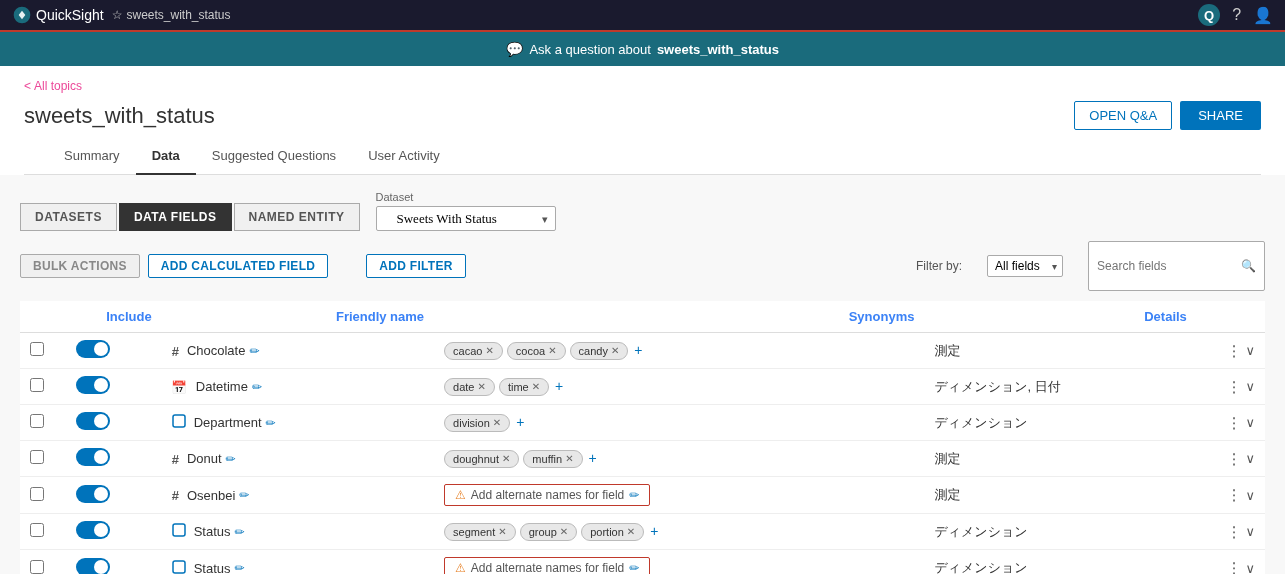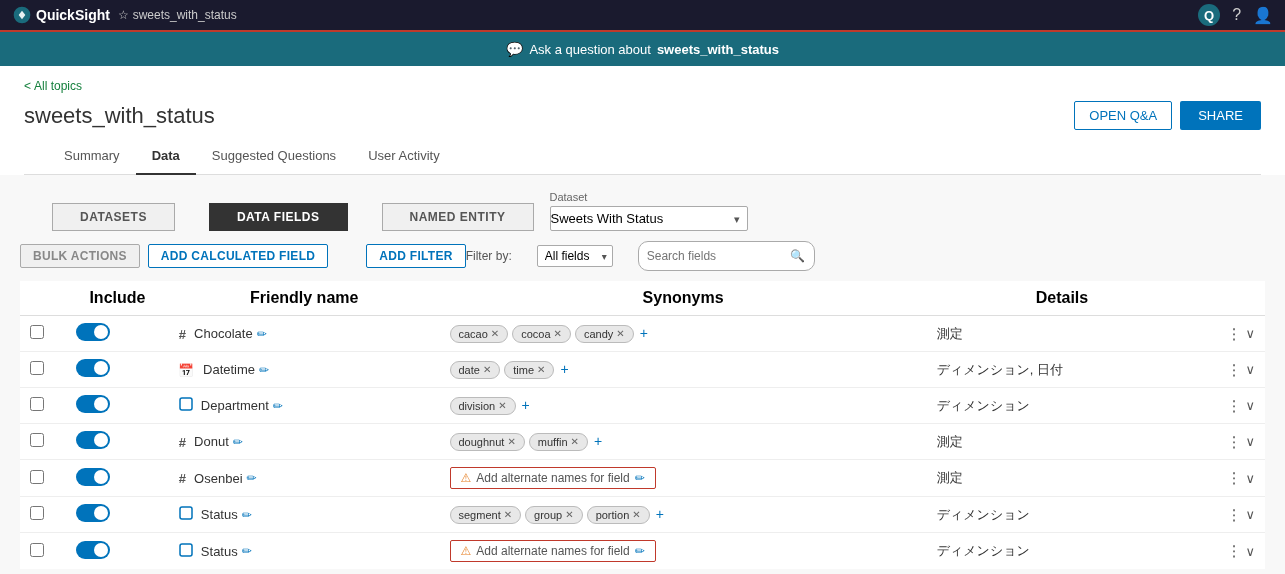--- a/index.html
+++ b/index.html
@@ -9,21 +9,21 @@
     .top-nav {
       background: #1a1a2e;
       height: 32px;
       display: flex;
       align-items: center;
       padding: 0 12px;
       justify-content: space-between;
       border-bottom: 2px solid #c0392b;
     }
     .top-nav-left { display: flex; align-items: center; gap: 8px; }
-    .top-nav-brand { color: #fff; font-weight: bold; font-size: 14px; display: flex; align-items: center; gap: 4px; }
+    .top-nav-brand { color: #fff; font-weight: normal; font-size: 14px; display: flex; align-items: center; gap: 4px; }
     .top-nav-brand svg { width: 20px; height: 20px; }
     .breadcrumb-file { color: #ccc; font-size: 12px; display: flex; align-items: center; gap: 4px; }
     .top-nav-right { display: flex; align-items: center; gap: 12px; }
     .top-nav-icon { color: #ccc; cursor: pointer; font-size: 16px; }
 
     
     .qa-banner {
       background: #1a6b7c;
       height: 34px;
       display: flex;
@@ -39,21 +39,21 @@
     .main-container {
       background: #fff;
       padding: 0;
     }
 
     
     .page-header {
       padding: 12px 24px 0 24px;
       background: #fff;
     }
-    .back-link { color: #15803d; font-size: 12px; cursor: pointer; display: inline-flex; align-items: center; gap: 3px; margin-bottom: 8px; }
+    .back-link { color: #ec4899; font-size: 12px; cursor: pointer; display: inline-flex; align-items: center; gap: 3px; margin-bottom: 8px; }
     .back-link::before { content: '<'; }
     .page-title-row { display: flex; align-items: center; justify-content: space-between; margin-bottom: 8px; }
     .page-title { font-size: 22px; font-weight: 300; color: #333; }
     .header-actions { display: flex; gap: 8px; }
     .btn-openqa {
       border: 1px solid #0073bb;
       background: #fff;
       color: #0073bb;
       padding: 6px 14px;
       font-size: 13px;
@@ -101,61 +101,62 @@
     }
 
     
     .sub-tabs-row {
       display: flex;
       align-items: center;
       gap: 2px;
       margin-bottom: 12px;
     }
     .sub-tab {
-      padding: 6px 27px;
+      padding: 6px 14px;
       font-size: 12px;
       font-weight: 600;
       cursor: pointer;
       border: 1px solid #aaa;
       background: #f0f0f0;
       color: #555;
       letter-spacing: 0.5px;
-      margin-left: 32px;
     }
     .sub-tab.active {
       background: #333;
       color: #fff;
       border-color: #333;
     }
 
     
     .dataset-selector-row {
       display: flex;
       align-items: flex-end;
       gap: 16px;
       margin-left: 16px;
     }
     .dataset-label { font-size: 11px; color: #666; margin-bottom: 3px; }
     .dataset-select {
       border: 1px solid #aaa;
       background: #fff;
-      padding: 4px 28px 4px 0;
+      padding: 4px 28px 4px 20px;
       font-size: 13px;
       border-radius: 2px;
       appearance: none;
       cursor: pointer;
-      width: 198px;
+      width: 180px;
+      font-family: Liberation Serif, serif;
     }
     .select-wrapper { position: relative; }
     .select-wrapper::after { content: '▾'; position: absolute; right: 8px; top: 50%; transform: translateY(-50%); pointer-events: none; color: #555; font-size: 11px; }
 
     
     .actions-row {
       display: flex;
       align-items: center;
+      justify-content: space-between;
       margin-bottom: 10px;
     }
     .actions-left { display: flex; gap: 8px; align-items: center; }
     .btn-action {
       padding: 4px 12px;
       font-size: 12px;
       font-weight: 600;
       cursor: pointer;
       border-radius: 2px;
       letter-spacing: 0.3px;
@@ -187,22 +188,22 @@
       appearance: none;
       cursor: pointer;
     }
     .filter-select-wrap { position: relative; }
     .filter-select-wrap::after { content: '▾'; position: absolute; right: 6px; top: 50%; transform: translateY(-50%); pointer-events: none; color: #555; font-size: 10px; }
     .search-box {
       display: flex;
       align-items: center;
       border: 1px solid #aaa;
       background: #fff;
-      padding: 7px 8px;
-      border-radius: 10px;
+      padding: 17px 8px;
+      border-radius: 2px;
       gap: 4px;
     }
     .search-input {
       border: none;
       outline: none;
       font-size: 12px;
       width: 140px;
       background: transparent;
     }
 
@@ -211,24 +212,24 @@
       width: 100%;
       border-collapse: collapse;
       background: #fff;
       font-size: 13px;
     }
     .data-table thead tr {
       border-bottom: 1px solid #ddd;
     }
     .data-table th {
       padding: 8px 10px;
-      text-align: center;
+      text-align: right;
       font-weight: 600;
-      font-size: 16px;
-      color: #000000;
+      font-size: 13px;
+      color: #3b82f6;
       background: #fff;
     }
     .data-table td {
       padding: 7px 10px;
       border-bottom: 1px solid #eee;
       vertical-align: middle;
     }
     .data-table tr:last-child td { border-bottom: none; }
 
     .col-check { width: 30px; }

